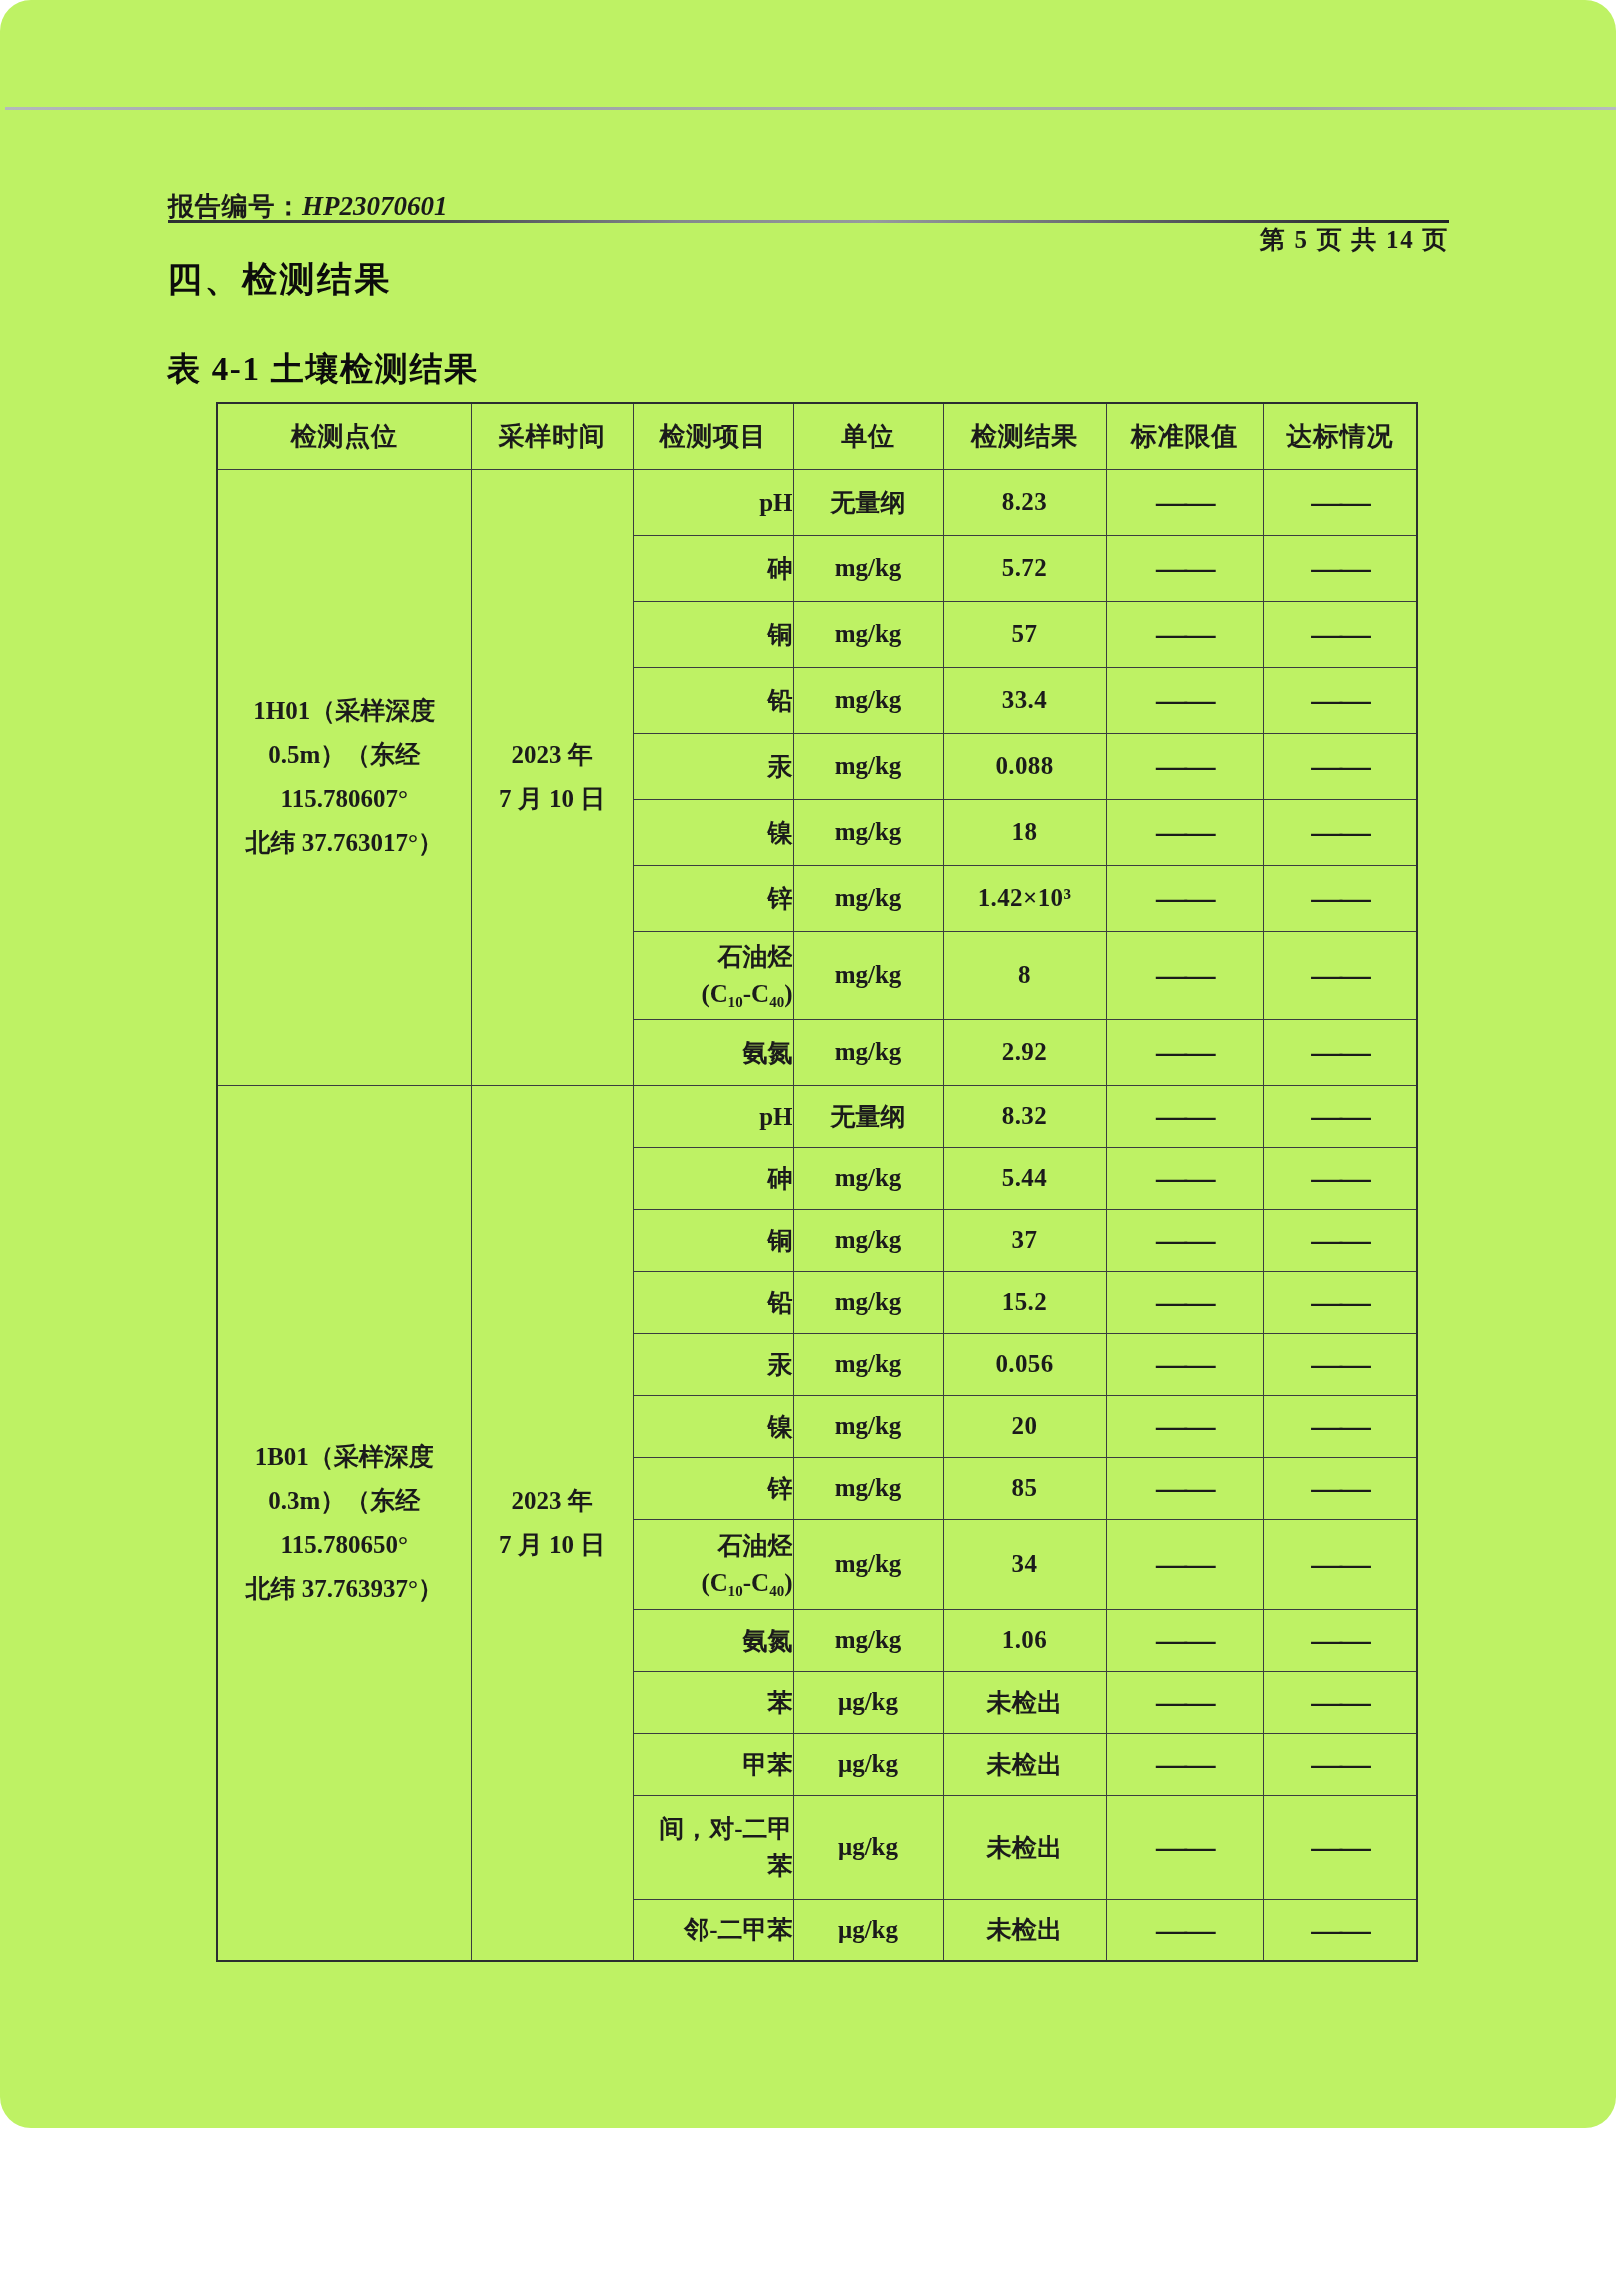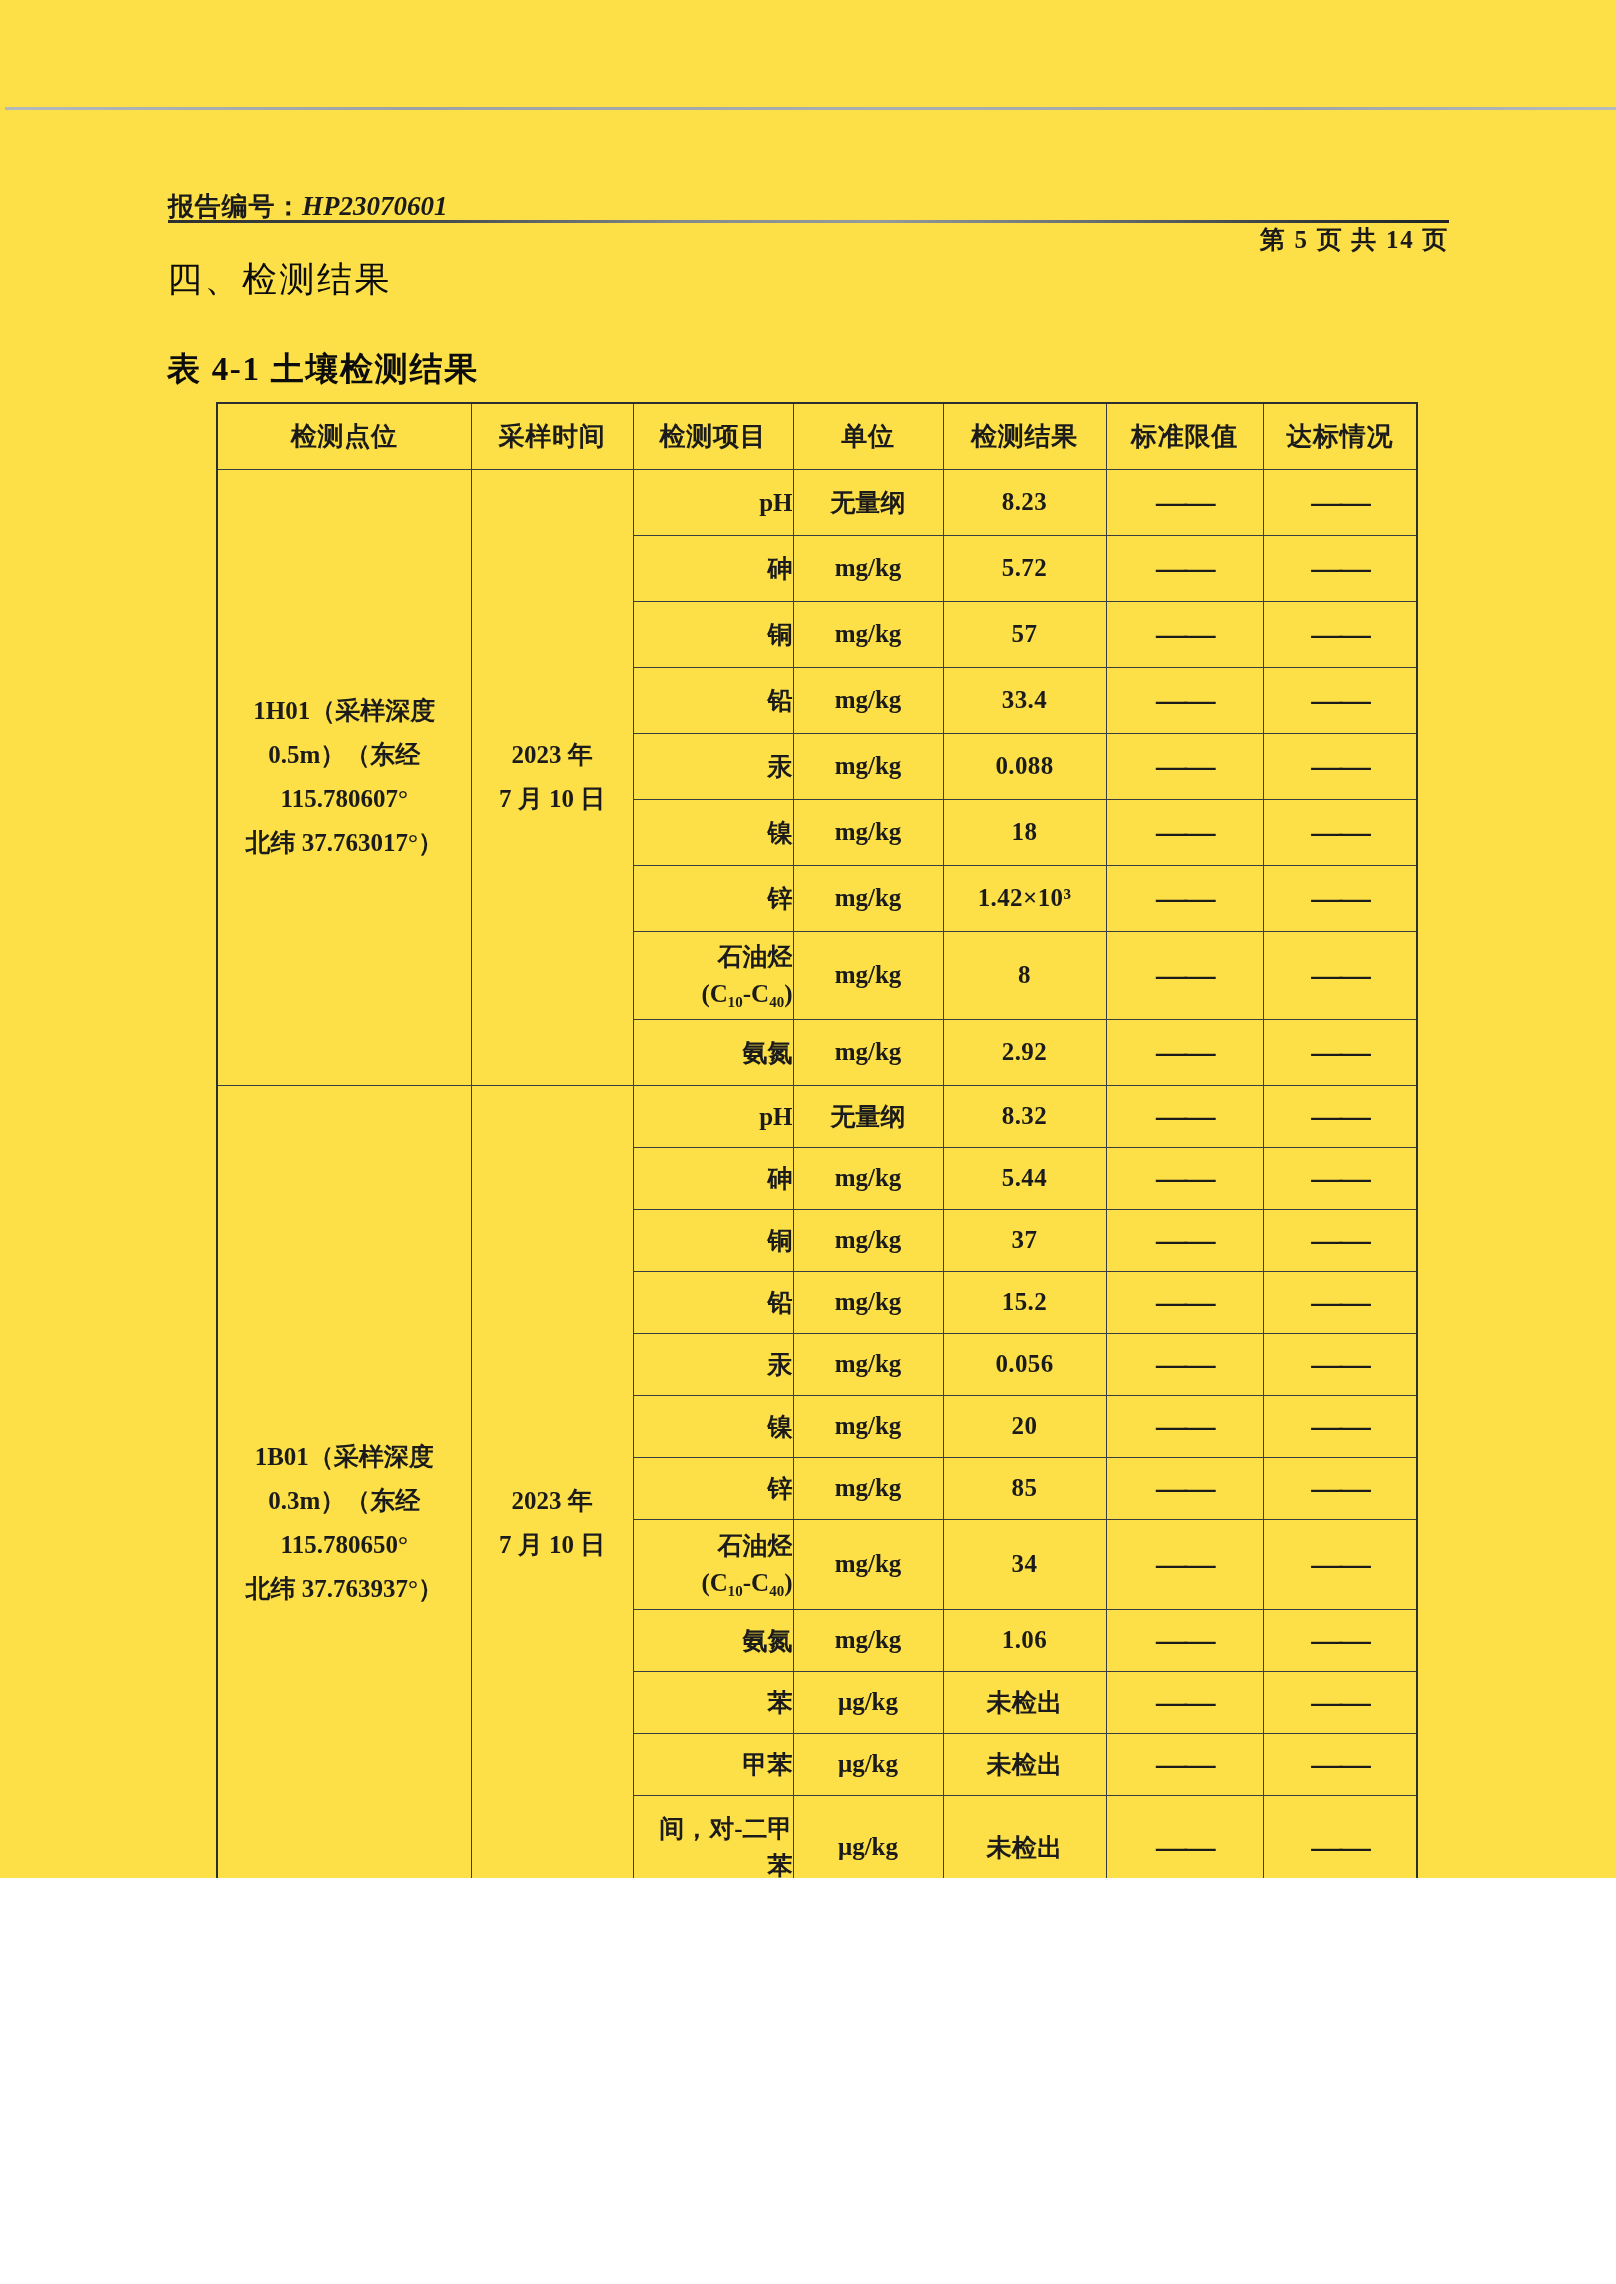--- a/index.html
+++ b/index.html
@@ -1,22 +1,23 @@
 <!DOCTYPE html>
 <html style="font-size:13.5px"><head>
 <meta charset="utf-8">
 <style>
   html,body{margin:0;padding:0;background:#ffffff;}
   .page{
     position:relative;
-    width:1616px;height:1878px;
-    background:#fde047;
+    width:1616px;height:2128px;
+    background:#bef264;
     font-family:"Liberation Serif","DejaVu Serif",serif;
     color:#1a1a1a;
     overflow:hidden;
+    border-radius:31px;
   }
   
   .scan-band{
     position:absolute;left:5px;top:107px;width:1611px;height:3.4px;
     background:linear-gradient(90deg,#b4b9bc 0%,#9ba1a4 25%,#a9aeb1 55%,#9ea4a7 80%,#b7bbbe 100%);
   }
   
   .report-no{
     position:absolute;left:168px;top:189px;
     font-size:26px;font-weight:bold;letter-spacing:0.8px;white-space:nowrap;
@@ -25,21 +26,21 @@
   .page-indicator{
     position:absolute;top:190px;right:167px;
     font-size:25px;font-weight:bold;letter-spacing:1.7px;white-space:nowrap;margin-top:33px;
   }
   .header-rule{
     position:absolute;left:168px;top:220px;width:1281px;height:2.5px;
     background:linear-gradient(90deg,#2d3032 0%,#4a4e51 22%,#84898c 40%,#969b9e 55%,#6a6e71 72%,#34373a 90%,#202325 100%);
   }
   .section-title{
     position:absolute;left:167px;top:256px;
-    font-size:35px;font-weight:normal;color:#0c0c0c;letter-spacing:2.5px;text-align:center;
+    font-size:35px;font-weight:bold;color:#0c0c0c;letter-spacing:2.5px;text-align:center;
   }
   .table-caption{
     position:absolute;left:167px;top:347px;
     font-size:33px;font-weight:bold;color:#0c0c0c;letter-spacing:1.7px;
   }
   
   table.results{
     position:absolute;left:216px;top:402px;
     width:1201px;
     border-collapse:collapse;table-layout:fixed;

